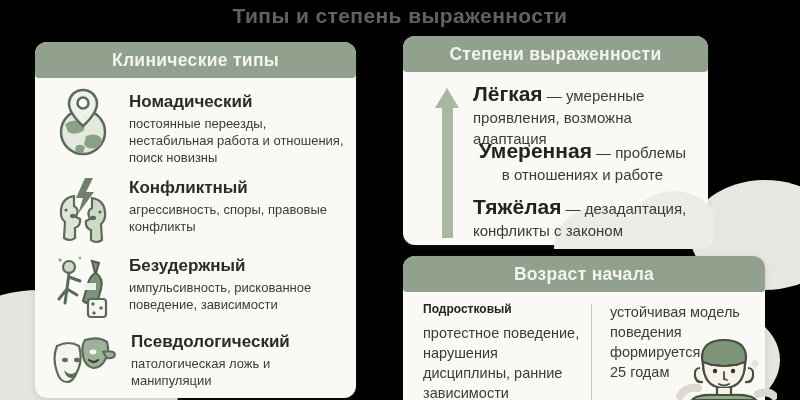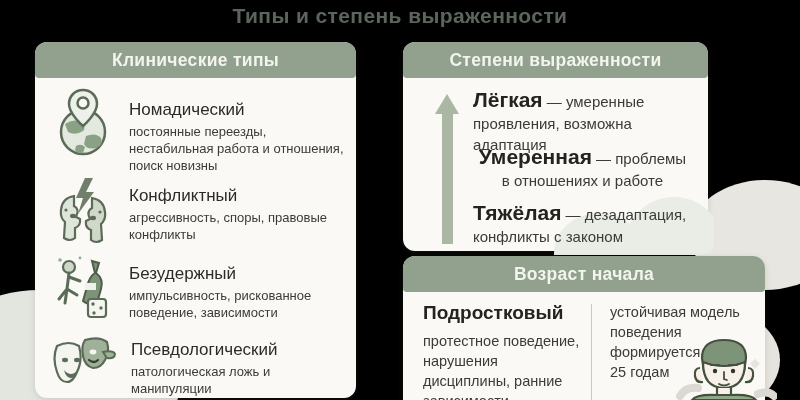--- a/index.html
+++ b/index.html
@@ -19,46 +19,46 @@
   .panel{position:absolute;background:#faf9f5;border-radius:12px;
          box-shadow:0 2px 6px rgba(90,95,85,.18);}
   .panel-header{height:36px;background:#91a18d;border-radius:12px 12px 4px 4px;
          display:flex;align-items:center;justify-content:center;
          color:#f3f4ee;font-size:17.5px;font-weight:bold;letter-spacing:.3px;}
 
   
   .p-left{left:35px;top:42px;width:321px;height:356px;}
   .ct-row{position:absolute;left:16px;right:10px;display:flex;gap:14px;align-items:flex-start;}
   .ct-icon{flex:0 0 64px;height:72px;display:flex;align-items:center;justify-content:center;}
-  .ct-title{font-size:17px;font-weight:normal;color:#2b2b28;margin:12px 0 3px;}
+  .ct-title{font-size:17px;font-weight:bold;color:#2b2b28;margin:4px 0 3px;}
   .ct-desc{font-size:13px;color:#3b3b37;line-height:1.32;}
 
   
-  .p-sev{left:403px;top:42px;width:305px;height:209px;}
+  .p-sev{left:403px;top:36px;width:305px;height:209px;}
   .sev-cloud{position:absolute;right:-6px;bottom:-4px;width:170px;height:72px;overflow:hidden;border-radius:0 0 12px 0;}
   .sev-cloud i{position:absolute;background:#e9ede5;border-radius:50%;}
   .sev-cloud i.a{left:10px;top:30px;width:90px;height:80px;}
   .sev-cloud i.b{left:80px;top:14px;width:100px;height:100px;}
   .sev-arrow{position:absolute;left:32px;top:52px;width:24px;height:150px;}
   .sev-arrow .head{width:0;height:0;margin:0 auto;
      border-left:12px solid transparent;border-right:12px solid transparent;
      border-bottom:20px solid #a9b7a3;}
   .sev-arrow .shaft{width:11px;height:130px;margin:0 auto;background:#a9b7a3;}
   .sev-item{position:absolute;left:70px;right:16px;font-size:15px;color:#3b3b37;line-height:1.35;}
   .sev-item b{font-size:21px;color:#23231f;}
   .sev-1{top:44px;} .sev-2{top:101px;text-align:center;} .sev-3{top:157px;}
 
   
   .p-age{left:403px;top:256px;width:362px;height:164px;}
   .age-cols{position:absolute;left:0;top:40px;right:0;bottom:0;display:flex;}
   .age-col{padding:6px 10px 0 20px;}
   .age-col.left{width:158px;}
   .age-col.right{width:140px;padding-left:18px;}
   .age-div{width:1px;background:#c8c8c1;margin-top:8px;}
-  .age-title{font-size:19px;font-weight:bold;color:#23231f;margin-bottom:7px;}
+  .age-title{font-size:12px;font-weight:bold;color:#23231f;margin-bottom:7px;}
   .age-desc{font-size:14.5px;color:#3b3b37;line-height:1.38;}
   .man{position:absolute;left:672px;top:338px;width:105px;height:62px;}
 
   svg{display:block;}
 </style>
 </head>
 <body>
 
 <div class="stage">
 

